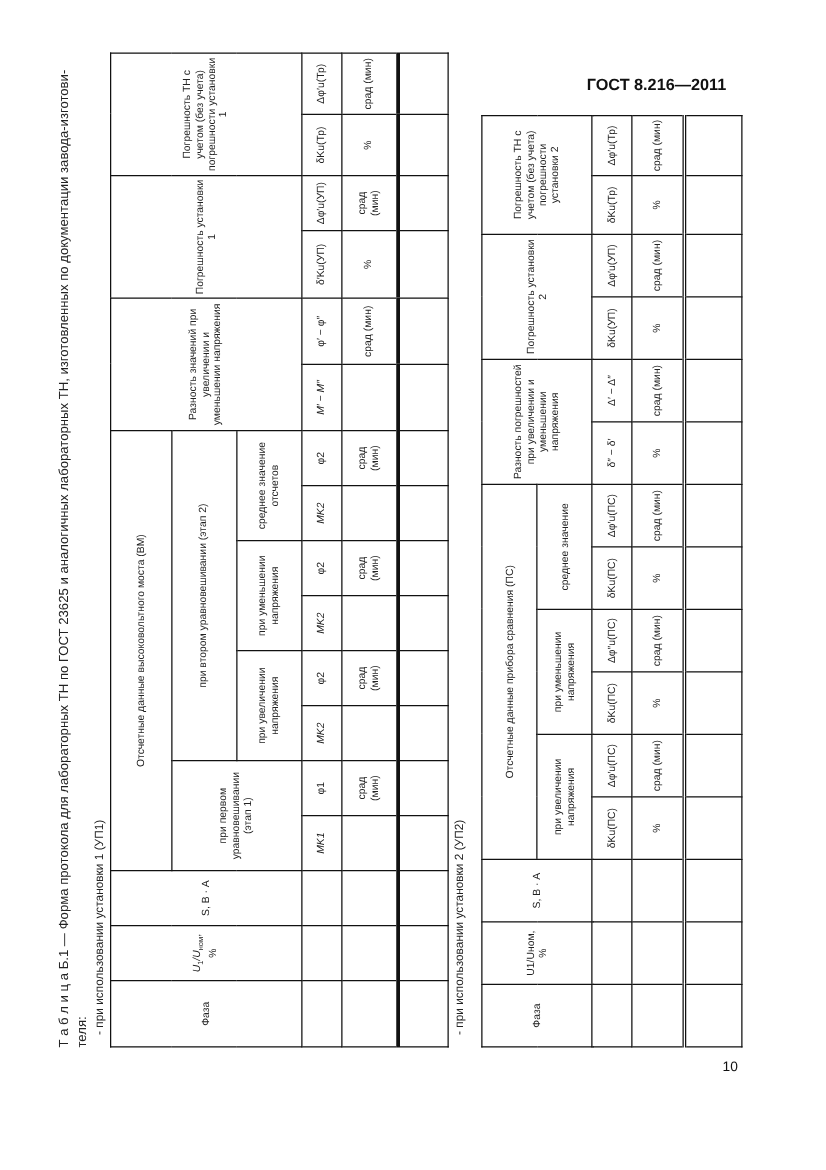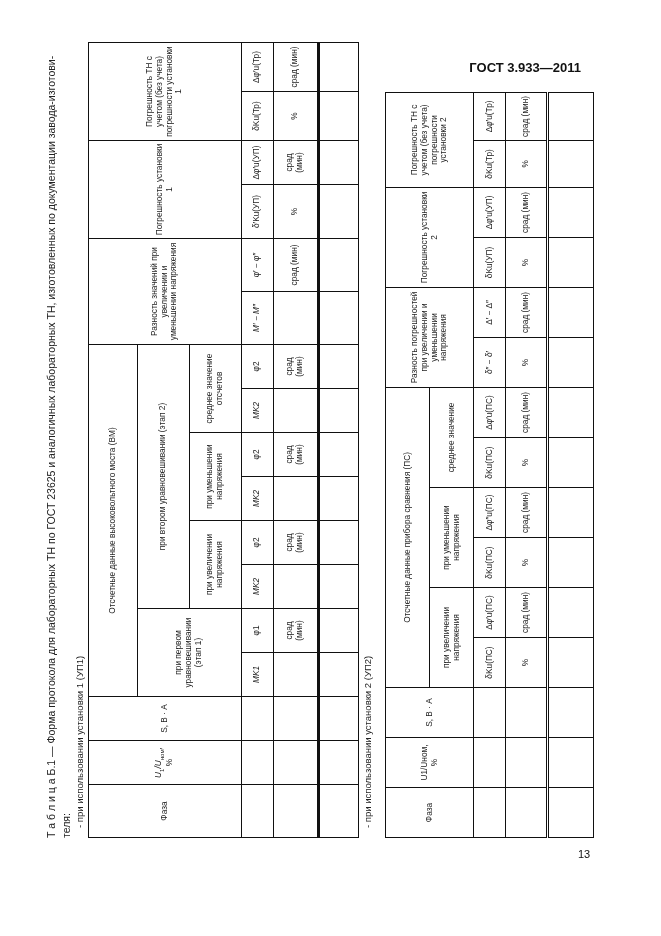--- a/index.html
+++ b/index.html
@@ -10,22 +10,22 @@
   .cap { position:absolute; font-size:10.5px; white-space:nowrap; color:#222; }
   .sub { position:absolute; font-size:9.5px; white-space:nowrap; color:#222; }
   table { position:absolute; border-collapse:collapse; table-layout:fixed; font-size:8.3px; color:#222; }
   td { border:1px solid #111; text-align:center; vertical-align:middle; padding:1px 2px; line-height:1.2; overflow:hidden; }
   sub { font-size:6px; }
   .it { font-style:italic; }
 </style>
 </head>
 <body>
 
-<div class="hdr">ГОСТ 3.933—2011</div>
-<div class="pageno">13</div>
+<div class="hdr">ГОСТ 8.216—2011</div>
+<div class="pageno">10</div>
 
 <div class="land">
   <div class="cap" style="left:98px; top:45px;">Т а б л и ц а  Б.1 — Форма протокола для лабораторных ТН по ГОСТ 23625 и аналогичных лабораторных ТН, изготовленных по документации завода-изготови-</div>
   <div class="cap" style="left:98px; top:60px;">теля:</div>
   <div class="sub" style="left:108px; top:74px;">- при использовании установки 1 (УП1)</div>
 
   <table style="left:98px; top:88px; width:745px;">
     <colgroup>
       <col style="width:53px">
         <col style="width:44px">

